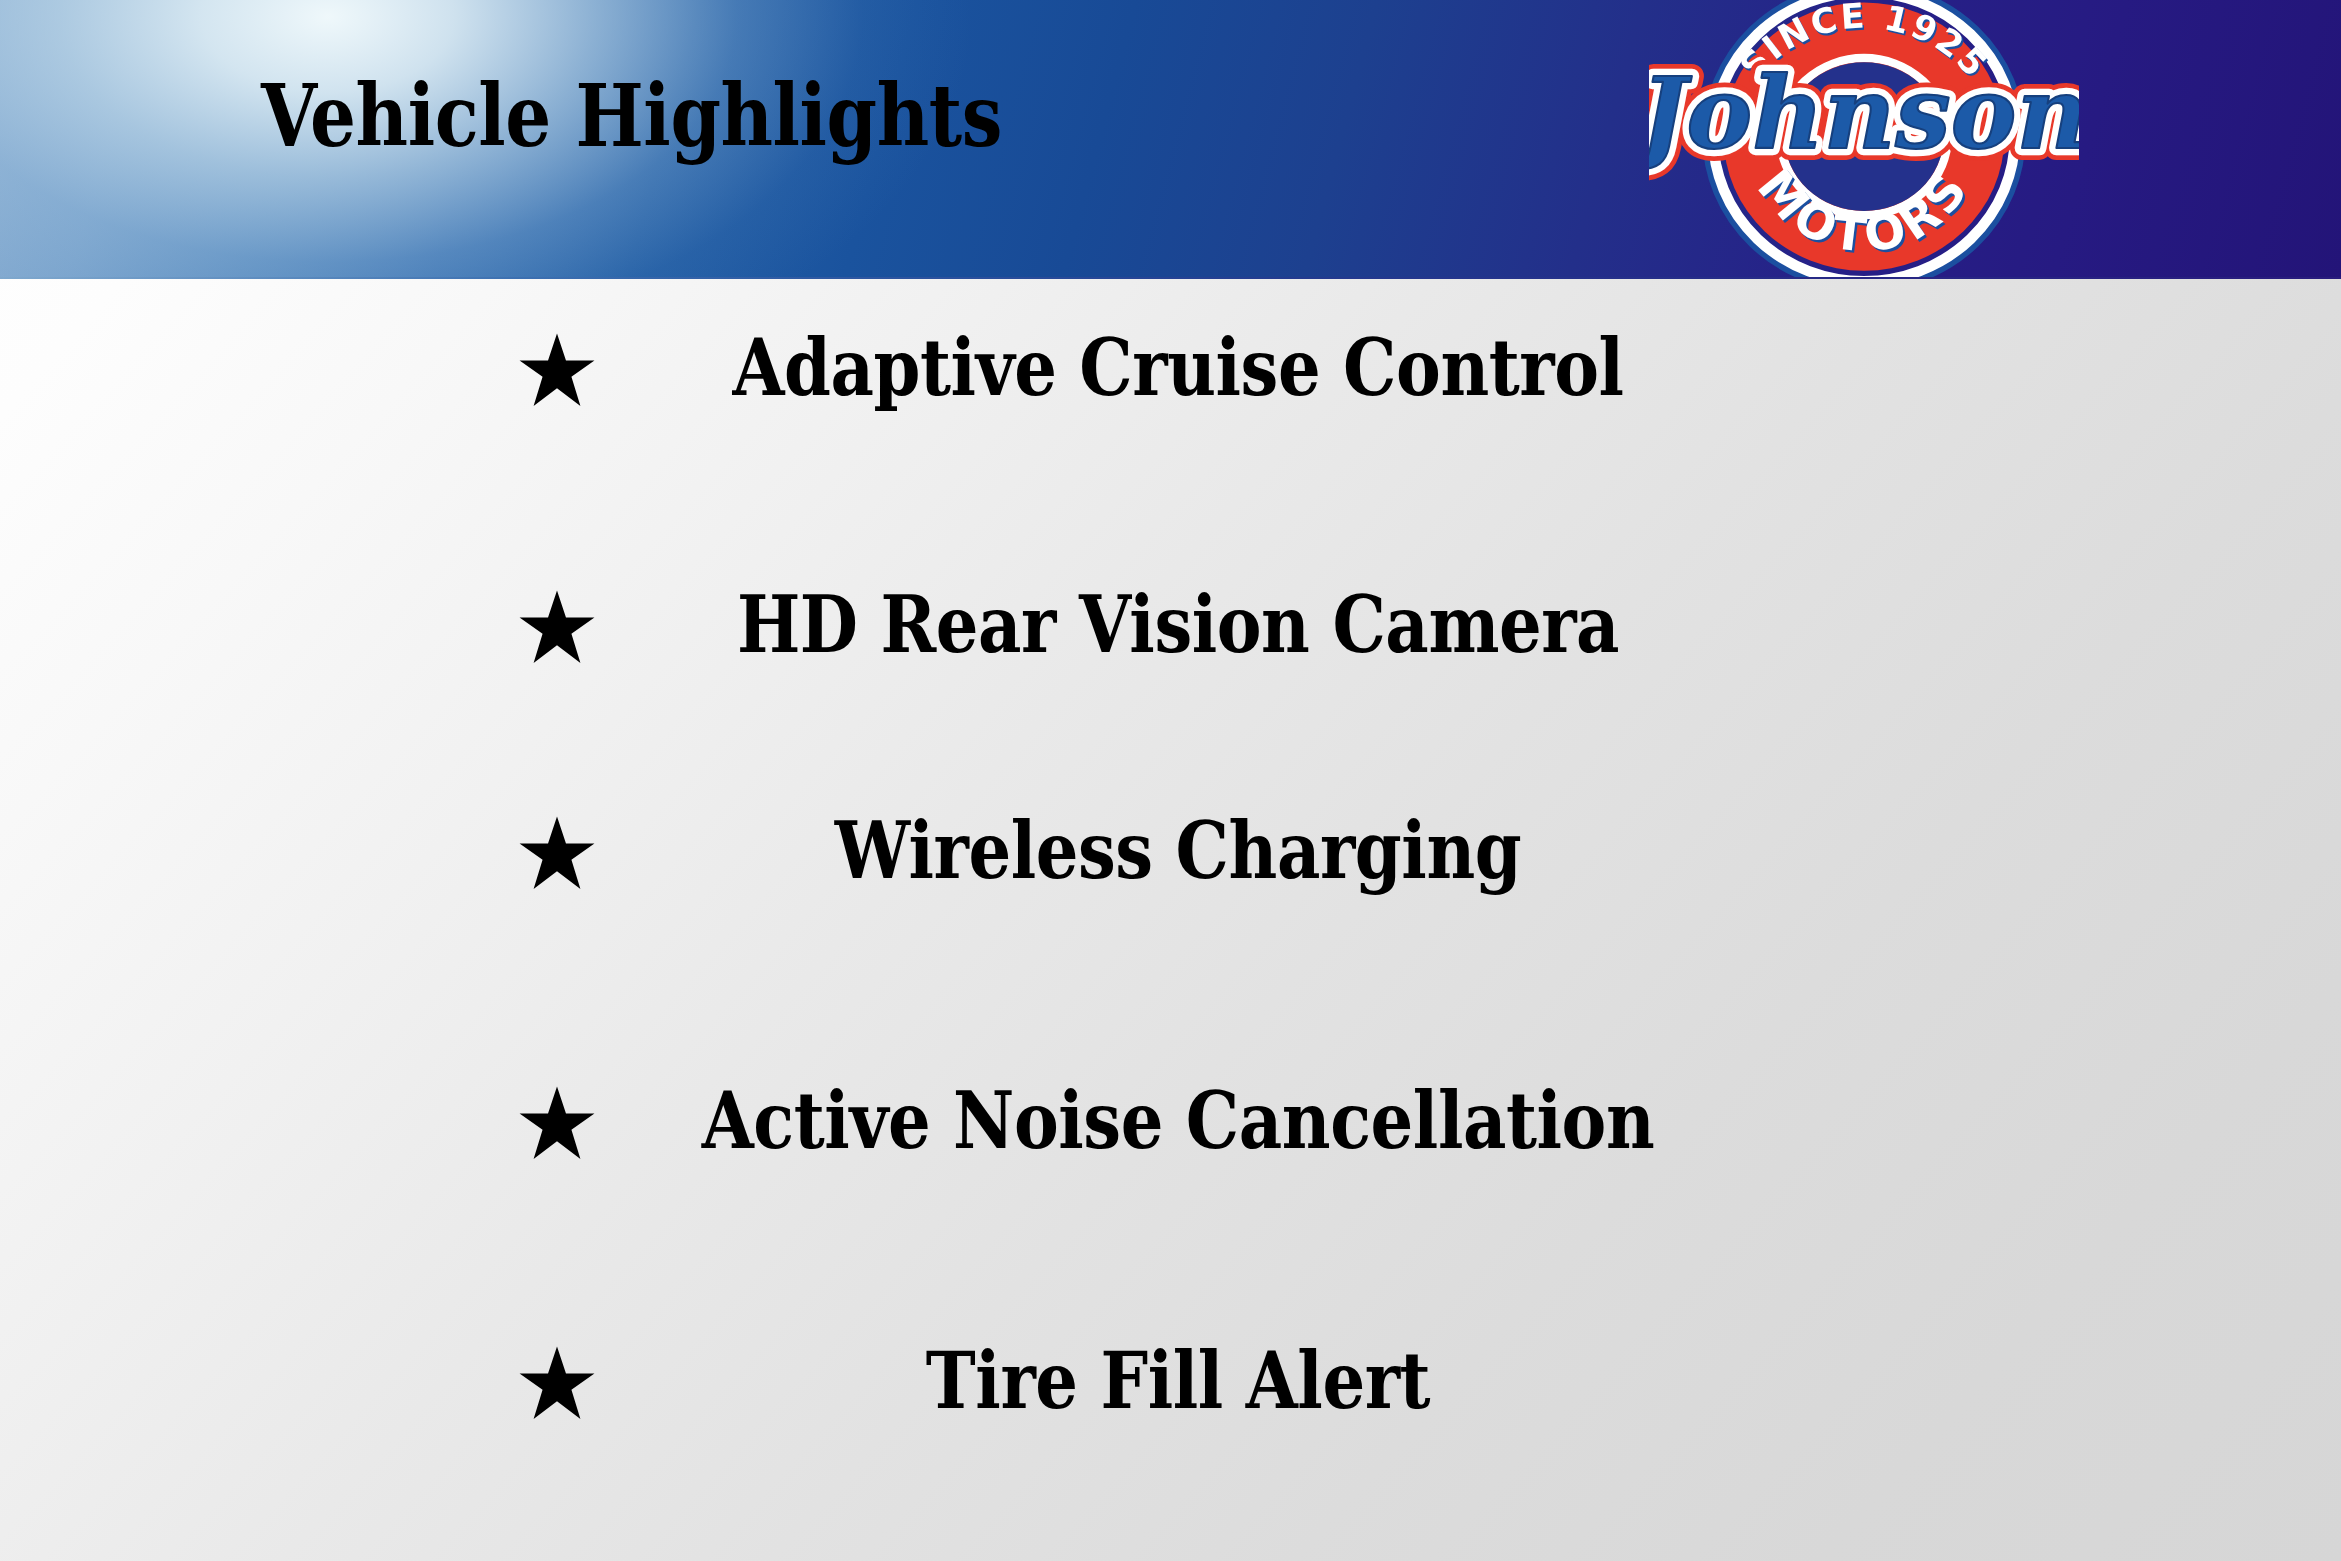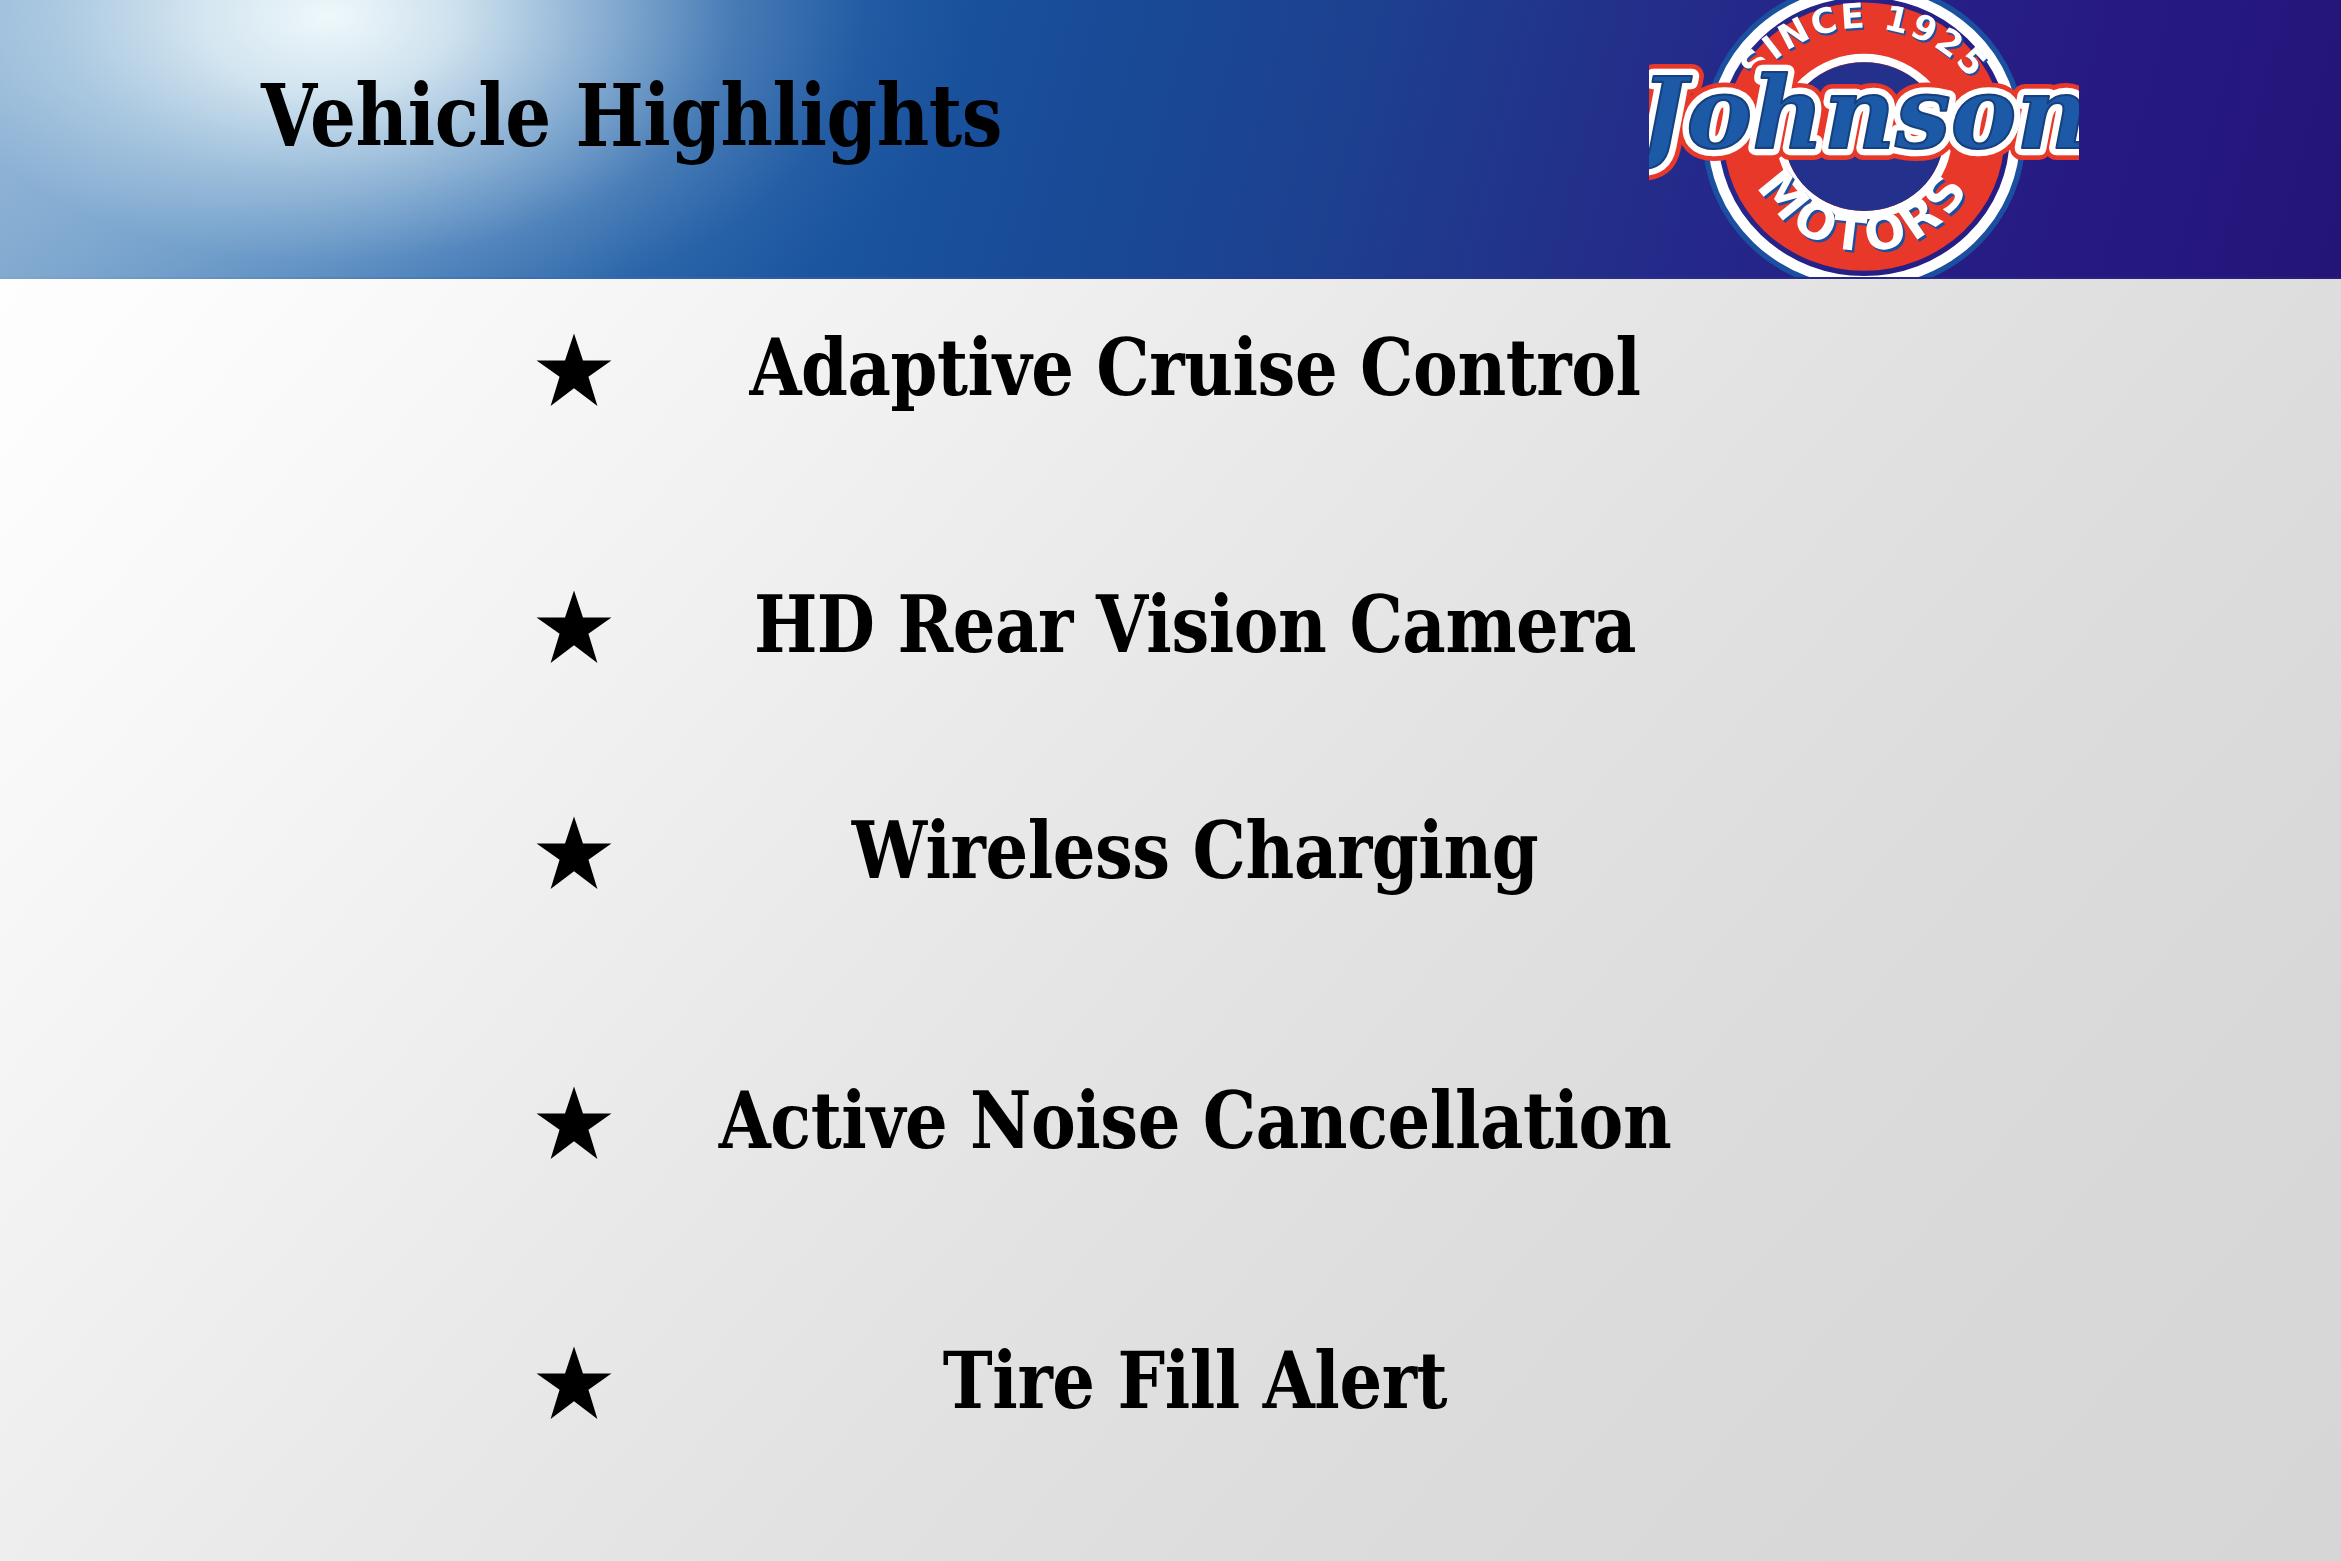--- a/index.html
+++ b/index.html
@@ -92,21 +92,21 @@
     left:1649px;
     top:-9.4px;
     width:430px;
     height:286px;
   }
   .logo svg { display:block; width:100%; height:100%; }
 
   
   .bullets {
     position:absolute;
-    left:17px; top:0;
+    left:0; top:0;
     width:2016px; height:1561px;border-radius:12px;
   }
   .bullet-row {
     position:absolute;
     left:0;
     width:2342px;
     height:0;
   }
   .bullet-star {
     position:absolute;

